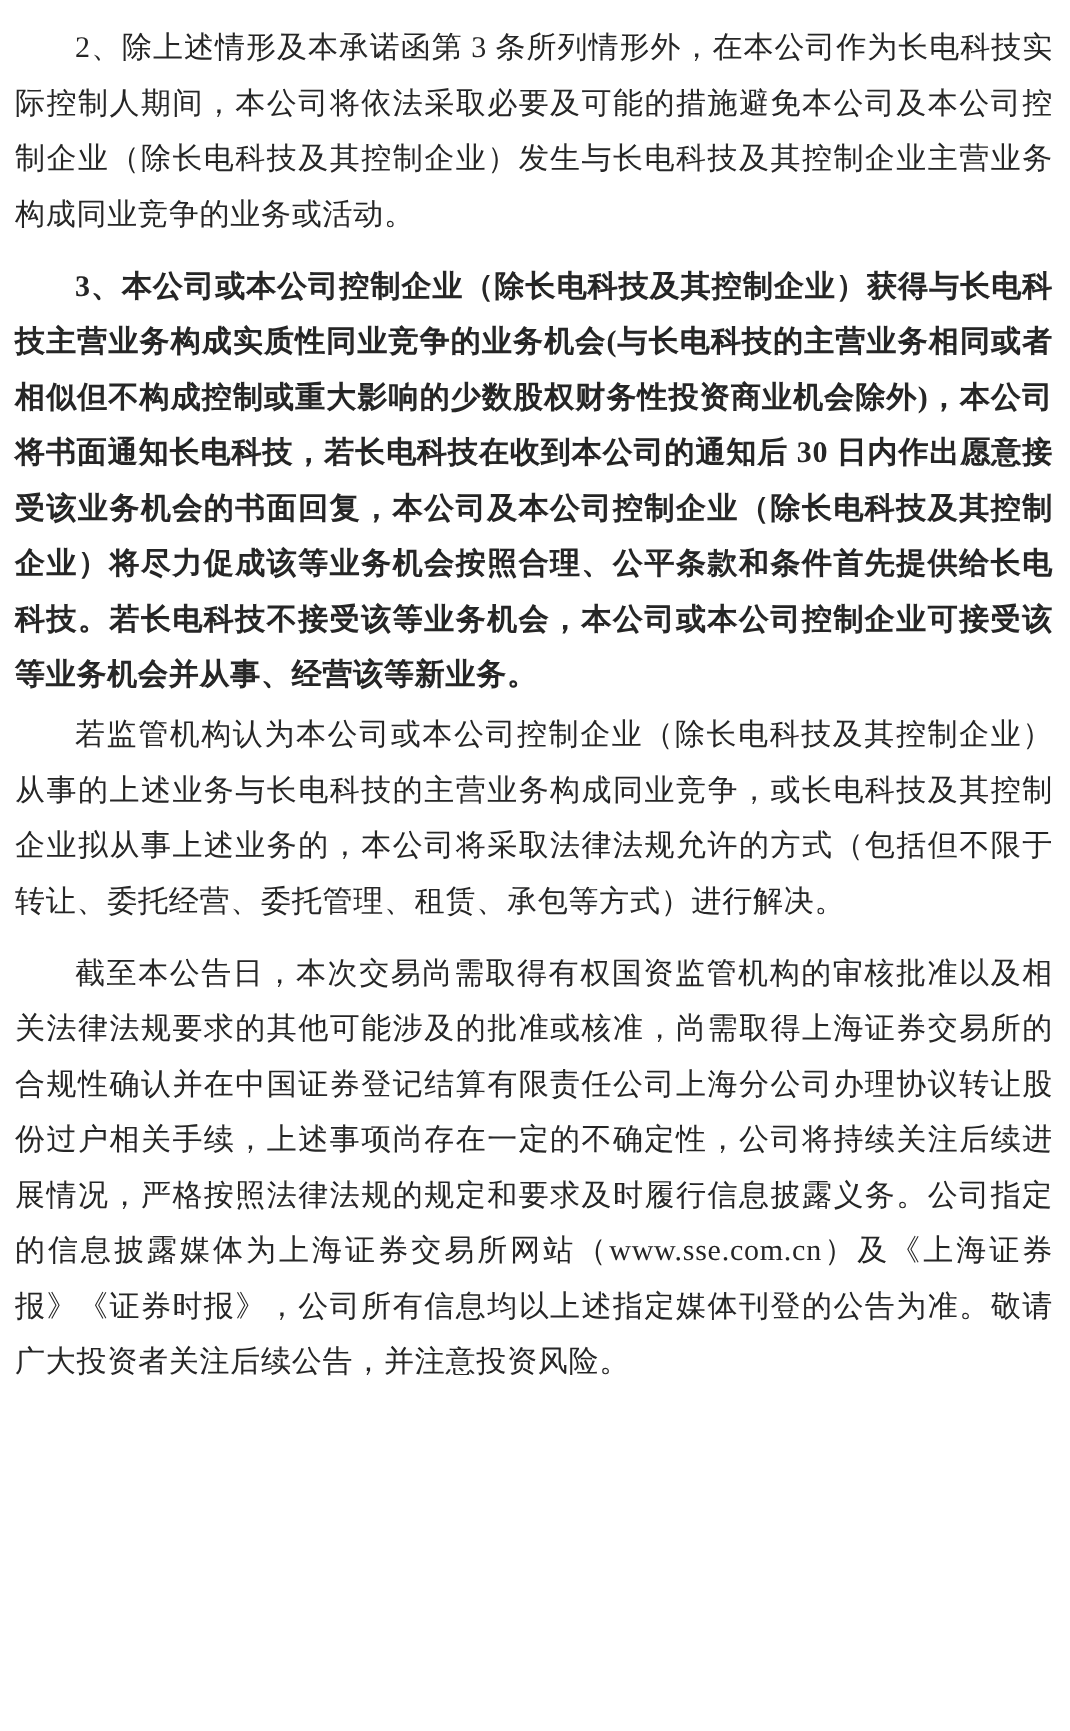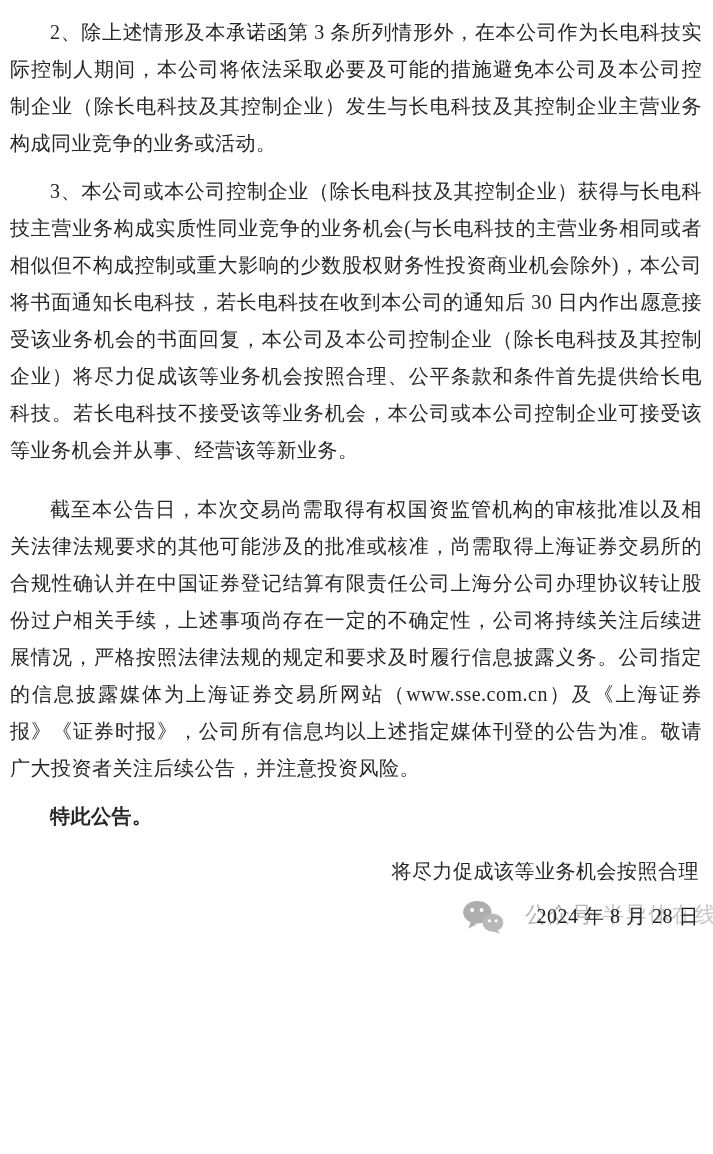--- a/index.html
+++ b/index.html
@@ -20,21 +20,22 @@
   }
   .para {
     margin: 0 0 11px 0;
     font-size: 20px;
     line-height: 37px;
     text-align: justify;
     text-indent: 2em;
     letter-spacing: 0.5px;
   }
   .para-tight {
-    margin-bottom: 22px;
+    margin-bottom: 3px;
+    font-weight: bold;
   }
   .section-heading {
     margin: 48px 0 10px 0;
     font-size: 21px;
     line-height: 30px;
     font-weight: bold;
     text-indent: 2em;
     font-family: "Liberation Sans", "DejaVu Sans", sans-serif;
     color: #1e1e1e;
     letter-spacing: 1px;
@@ -93,20 +94,21 @@
 </style>
 </head>
 <body>
 
 <div class="page">
 
   <p class="para">2、除上述情形及本承诺函第 3 条所列情形外，在本公司作为长电科技实际控制人期间，本公司将依法采取必要及可能的措施避免本公司及本公司控制企业（除长电科技及其控制企业）发生与长电科技及其控制企业主营业务构成同业竞争的业务或活动。</p>
 
   <p class="para para-tight">3、本公司或本公司控制企业（除长电科技及其控制企业）获得与长电科技主营业务构成实质性同业竞争的业务机会(与长电科技的主营业务相同或者相似但不构成控制或重大影响的少数股权财务性投资商业机会除外)，本公司将书面通知长电科技，若长电科技在收到本公司的通知后 30 日内作出愿意接受该业务机会的书面回复，本公司及本公司控制企业（除长电科技及其控制企业）将尽力促成该等业务机会按照合理、公平条款和条件首先提供给长电科技。若长电科技不接受该等业务机会，本公司或本公司控制企业可接受该等业务机会并从事、经营该等新业务。</p>
 
+  <p class="para">若监管机构认为本公司或本公司控制企业（除长电科技及其控制企业）从事的上述业务与长电科技的主营业务构成同业竞争，或长电科技及其控制企业拟从事上述业务的，本公司将采取法律法规允许的方式（包括但不限于转让、委托经营、委托管理、租赁、承包等方式）进行解决。</p>
 
 
   <p class="para">截至本公告日，本次交易尚需取得有权国资监管机构的审核批准以及相关法律法规要求的其他可能涉及的批准或核准，尚需取得上海证券交易所的合规性确认并在中国证券登记结算有限责任公司上海分公司办理协议转让股份过户相关手续，上述事项尚存在一定的不确定性，公司将持续关注后续进展情况，严格按照法律法规的规定和要求及时履行信息披露义务。公司指定的信息披露媒体为上海证券交易所网站（www.sse.com.cn）及《上海证券报》《证券时报》，公司所有信息均以上述指定媒体刊登的公告为准。敬请广大投资者关注后续公告，并注意投资风险。</p>
 
   <p class="para closing">特此公告。</p>
 
   <p class="signature">将尽力促成该等业务机会按照合理</p>
 
   <div class="date-row">
     <div class="watermark">

